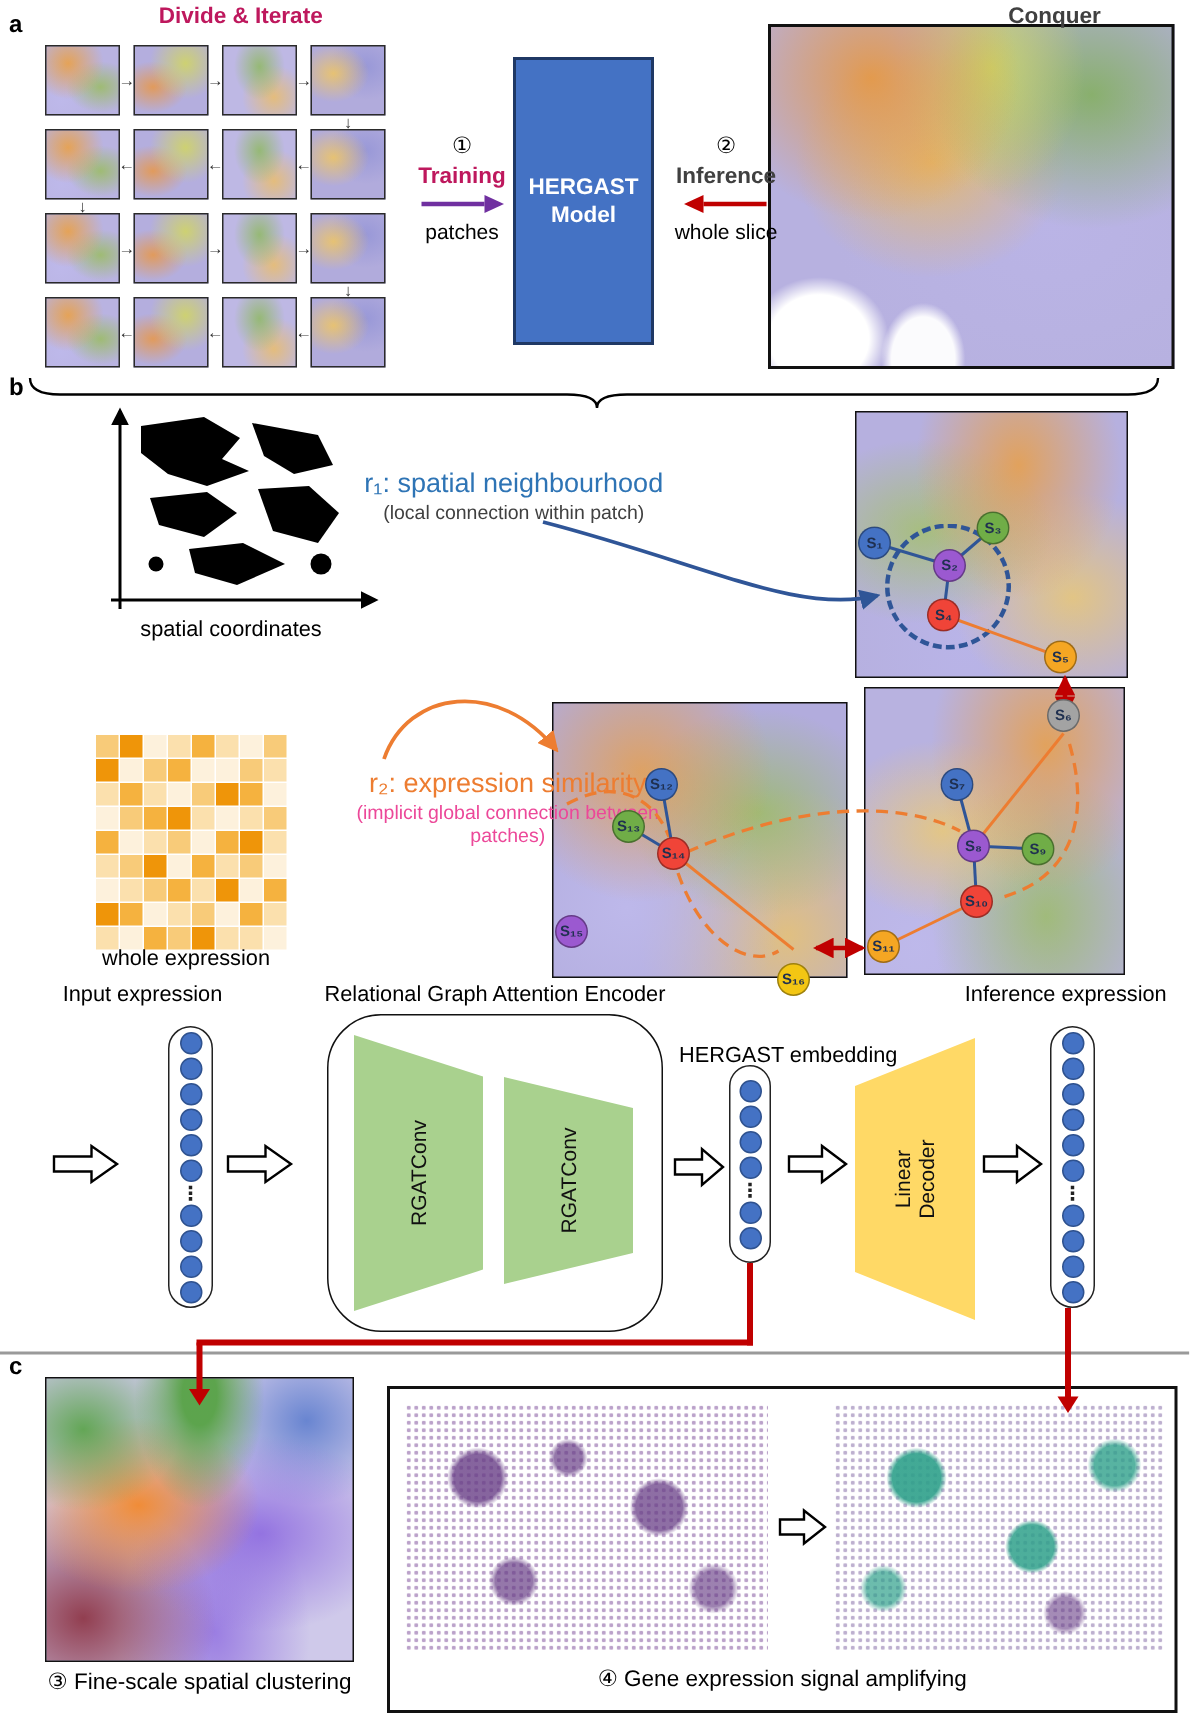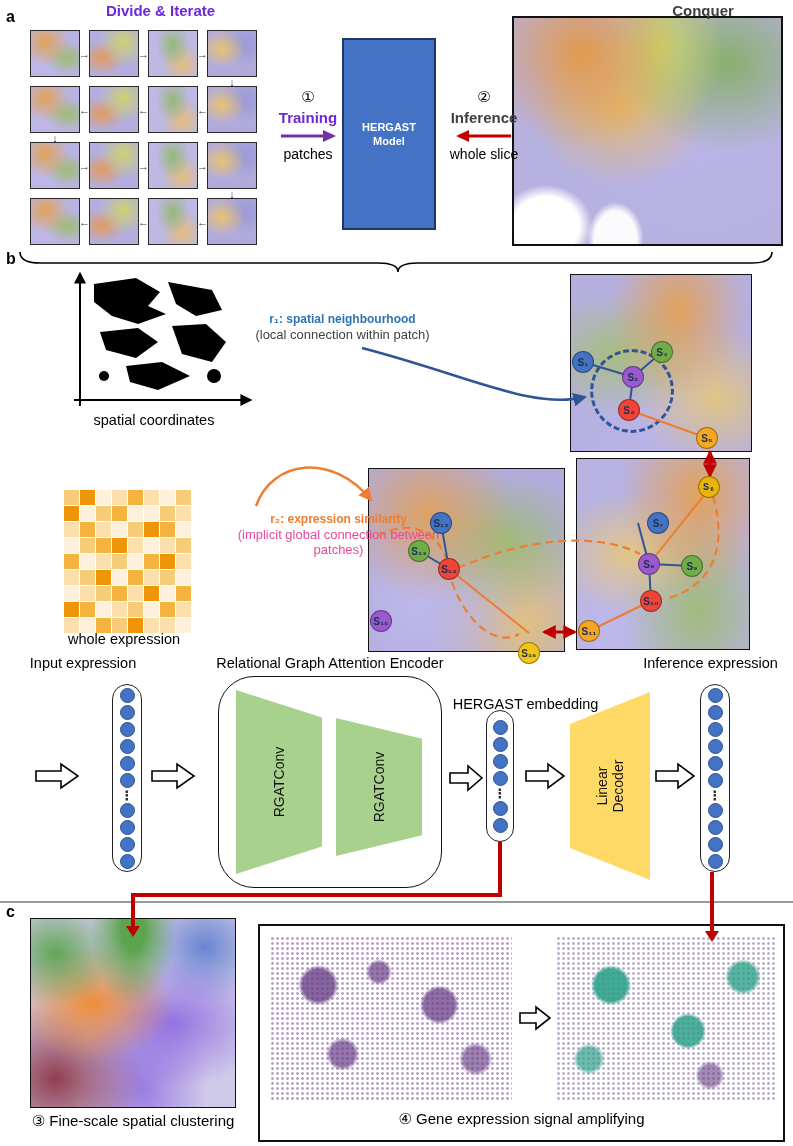--- a/index.html
+++ b/index.html
@@ -1,53 +1,53 @@
 <!DOCTYPE html>
 <html><head>
 <meta charset="utf-8">
 <style>
   *{box-sizing:border-box;margin:0;padding:0}
   body{font-family:"Liberation Sans","DejaVu Sans",sans-serif;background:#fff}
   #stage{position:relative;width:793px;height:1146px;background:#fff;overflow:hidden}
   .plabel{position:absolute;font-weight:700;font-size:16px;color:#000;z-index:8}
   .title{position:absolute;font-weight:700;font-size:15px;text-align:center;z-index:2}
-  .purple{color:#6d28d9}
+  .purple{color:#be185d}
   .darkred{color:#404040}
 
   
   #patch-grid{position:absolute;left:30px;top:30px;display:grid;
     grid-template-columns:50px 9px 50px 9px 50px 9px 50px;
     grid-template-rows:47px 9px 47px 9px 47px 9px 47px;z-index:2}
   .patch{border:1px solid #2a2a2a;width:100%;height:100%}
   .garrow{display:flex;align-items:center;justify-content:center;font-size:11px;color:#333}
   .pt0{background:radial-gradient(ellipse at 30% 25%,rgba(236,160,64,.85),transparent 50%),radial-gradient(ellipse at 75% 60%,rgba(150,190,80,.75),transparent 45%),radial-gradient(ellipse at 20% 80%,rgba(190,185,235,.9),transparent 55%),#b9b3e1}
   .pt1{background:radial-gradient(ellipse at 70% 25%,rgba(210,215,95,.85),transparent 50%),radial-gradient(ellipse at 25% 60%,rgba(236,150,60,.8),transparent 45%),#b4aede}
   .pt2{background:radial-gradient(ellipse at 50% 30%,rgba(140,185,90,.8),transparent 50%),radial-gradient(ellipse at 70% 75%,rgba(240,190,90,.75),transparent 45%),#beb8e4}
   .pt3{background:radial-gradient(ellipse at 30% 40%,rgba(244,200,90,.8),transparent 50%),radial-gradient(ellipse at 75% 30%,rgba(150,150,215,.9),transparent 50%),#b1abdc}
 
-  .hergast-box{position:absolute;left:342px;top:38px;width:94px;height:192px;background:#4472C4;border:2px solid #1F3864;color:#fff;font-weight:700;font-size:11px;display:flex;flex-direction:column;align-items:center;justify-content:center;z-index:2;text-align:center;line-height:1.3}
+  .hergast-box{position:absolute;left:342px;top:38px;width:94px;height:192px;background:#4472C4;border:2px solid #1F3864;color:#fff;font-weight:700;font-size:15px;display:flex;flex-direction:column;align-items:center;justify-content:center;z-index:2;text-align:center;line-height:1.3}
   .stepgroup{position:absolute;width:92px;display:flex;flex-direction:column;align-items:center;gap:3px;z-index:2;text-align:center}
   .stepnum{font-size:15px;color:#000}
   .steplabel{font-size:15px;font-weight:700}
   .stepsub{font-size:14px;color:#000}
   #conquer{position:absolute;left:512px;top:16px;width:271px;height:230px;border:2px solid #111;z-index:1;background:
     radial-gradient(ellipse at 12% 92%,#fff 0 10%,transparent 14%),
     radial-gradient(ellipse at 38% 98%,rgba(255,255,255,.95) 0 9%,transparent 12%),
     radial-gradient(ellipse at 25% 15%,rgba(233,150,55,.85),transparent 35%),
     radial-gradient(ellipse at 55% 12%,rgba(205,215,95,.85),transparent 30%),
     radial-gradient(ellipse at 80% 20%,rgba(125,175,80,.8),transparent 35%),
     radial-gradient(ellipse at 40% 40%,rgba(240,185,75,.75),transparent 40%),
     radial-gradient(ellipse at 70% 60%,rgba(186,180,230,.95),transparent 55%),
     #b7b1e0}
 
   .brace{position:absolute;left:0;top:248px;z-index:2}
   .spatial{position:absolute;left:64px;top:266px;z-index:2}
   .flowlabel{position:absolute;font-size:14.5px;color:#000;text-align:center;z-index:2}
   .annot{position:absolute;text-align:center;z-index:2}
-  .annot .t{font-size:12px;font-weight:700}
+  .annot .t{font-size:18px;font-weight:400}
   .annot .s{font-size:13px;margin-top:1px}
   #r1 .t{color:#2E74B5}
   #r1 .s{color:#404040}
   #r2 .t{color:#ED7D31}
   #r2 .s{color:#ec4899}
 
   .heatmap{position:absolute;left:64px;top:490px;display:grid;grid-template-columns:repeat(8,15px);grid-auto-rows:15px;gap:1px;z-index:2}
   .hm-cell{width:100%;height:100%}
 
   .bpatch{position:absolute;border:1.5px solid #111;z-index:1}
@@ -346,21 +346,21 @@
     <line class="eblue" x1="649" y1="564" x2="651" y2="601"></line>
     <line class="eorange" x1="709" y1="489" x2="649" y2="564"></line>
     <line class="eorange" x1="651" y1="601" x2="589" y2="631"></line>
     <line class="eblue" x1="441" y1="523" x2="449" y2="569"></line>
     <line class="eblue" x1="419" y1="551" x2="449" y2="569"></line>
     <line class="eorange" x1="449" y1="569" x2="529" y2="633"></line>
     <line class="ered" x1="710" y1="452" x2="710" y2="476" marker-start="url(#ahr)" marker-end="url(#ahr)"></line>
     <line class="ered" x1="544" y1="632" x2="575" y2="632" marker-start="url(#ahr)" marker-end="url(#ahr)"></line>
   </svg>
 
-  <div class="flowlabel" style="left:8px;top:655px;width:150px">Input expression</div>
+  <div class="flowlabel" style="left:20px;top:655px;width:150px">Input expression</div>
   <div class="flowlabel" style="left:200px;top:655px;width:260px">Relational Graph Attention Encoder</div>
   <div class="flowlabel" style="left:443px;top:696px;width:165px">HERGAST embedding</div>
   <div class="flowlabel" style="left:628px;top:655px;width:165px">Inference expression</div>
 
   <svg class="blockarrow" style="left:34px;top:761px" width="46" height="30" viewBox="0 0 46 30">
       <path d="M2 10 H27 V3 L44 15 L27 27 V20 H2 Z"></path>
     </svg>
   <div class="capsule" id="col-input">
       <div class="dot-circle"></div>
       <div class="dot-circle"></div>
@@ -443,22 +443,22 @@
       </svg>
     <div id="histright"></div>
     <div class="caption" style="left:0;top:184px;width:100%">④ Gene expression signal amplifying</div>
   </div>
 
 <div class="gnode" style="left: 572px; top: 351px; background: rgb(68, 114, 196);">S₁</div>
     <div class="gnode" style="left: 622px; top: 366px; background: rgb(155, 89, 208);">S₂</div>
     <div class="gnode" style="left: 651px; top: 341px; background: rgb(112, 173, 71);">S₃</div>
     <div class="gnode" style="left: 618px; top: 399px; background: rgb(240, 68, 56);">S₄</div>
     <div class="gnode" style="left: 696px; top: 427px; background: rgb(245, 166, 35);">S₅</div>
-    <div class="gnode" style="left: 698px; top: 476px; background: #eab308; font-family: Liberation Mono, monospace;">S₆</div>
-    <div class="gnode" style="left: 627px; top: 512px; background: rgb(68, 114, 196); margin-left: 20px;">S₇</div>
+    <div class="gnode" style="left: 698px; top: 466px; background: #a3a3a3;">S₆</div>
+    <div class="gnode" style="left: 627px; top: 512px; background: rgb(68, 114, 196);">S₇</div>
     <div class="gnode" style="left: 638px; top: 553px; background: rgb(155, 89, 208);">S₈</div>
     <div class="gnode" style="left: 681px; top: 555px; background: rgb(112, 173, 71);">S₉</div>
     <div class="gnode" style="left: 640px; top: 590px; background: rgb(240, 68, 56);">S₁₀</div>
     <div class="gnode" style="left: 578px; top: 620px; background: rgb(245, 166, 35);">S₁₁</div>
     <div class="gnode" style="left: 430px; top: 512px; background: rgb(68, 114, 196);">S₁₂</div>
     <div class="gnode" style="left: 408px; top: 540px; background: rgb(112, 173, 71);">S₁₃</div>
     <div class="gnode" style="left: 438px; top: 558px; background: rgb(240, 68, 56);">S₁₄</div>
     <div class="gnode" style="left: 370px; top: 610px; background: rgb(155, 89, 208); text-align: center;">S₁₅</div>
     <div class="gnode" style="left: 518px; top: 642px; background: rgb(243, 198, 19);">S₁₆</div>
   </div>

